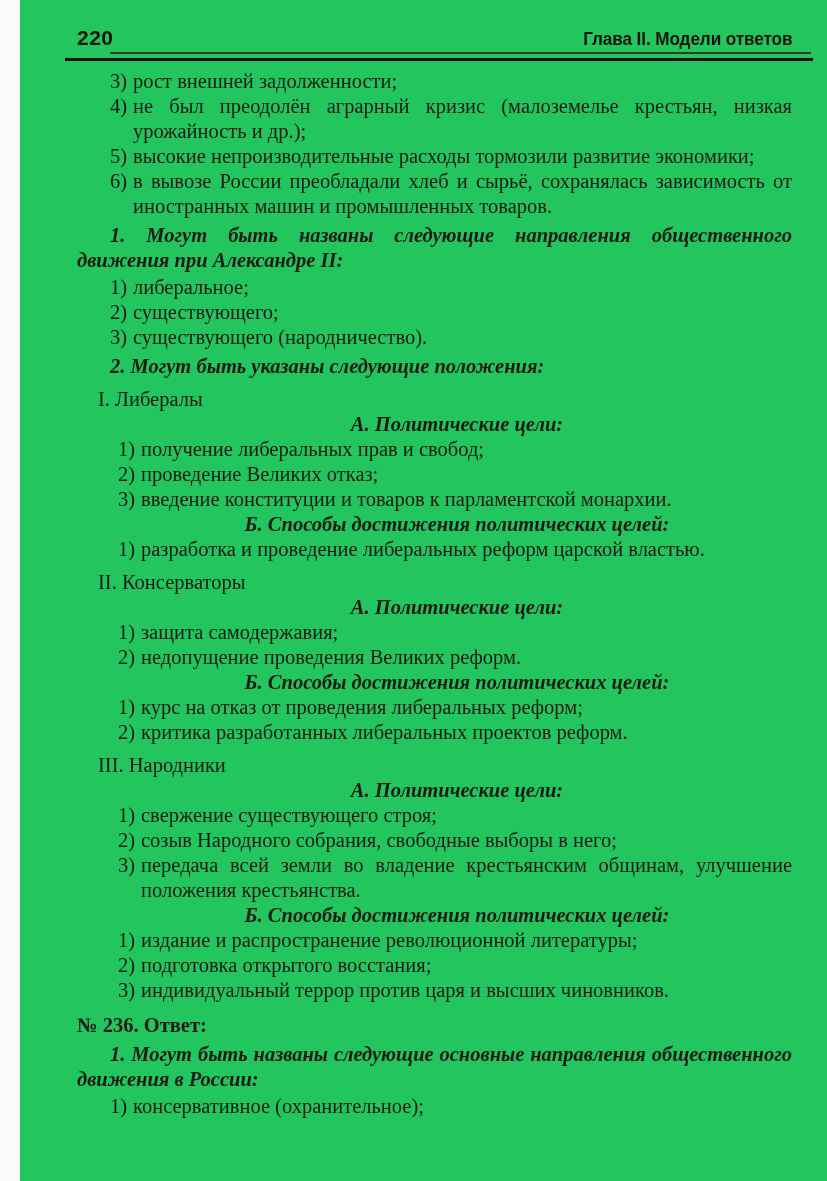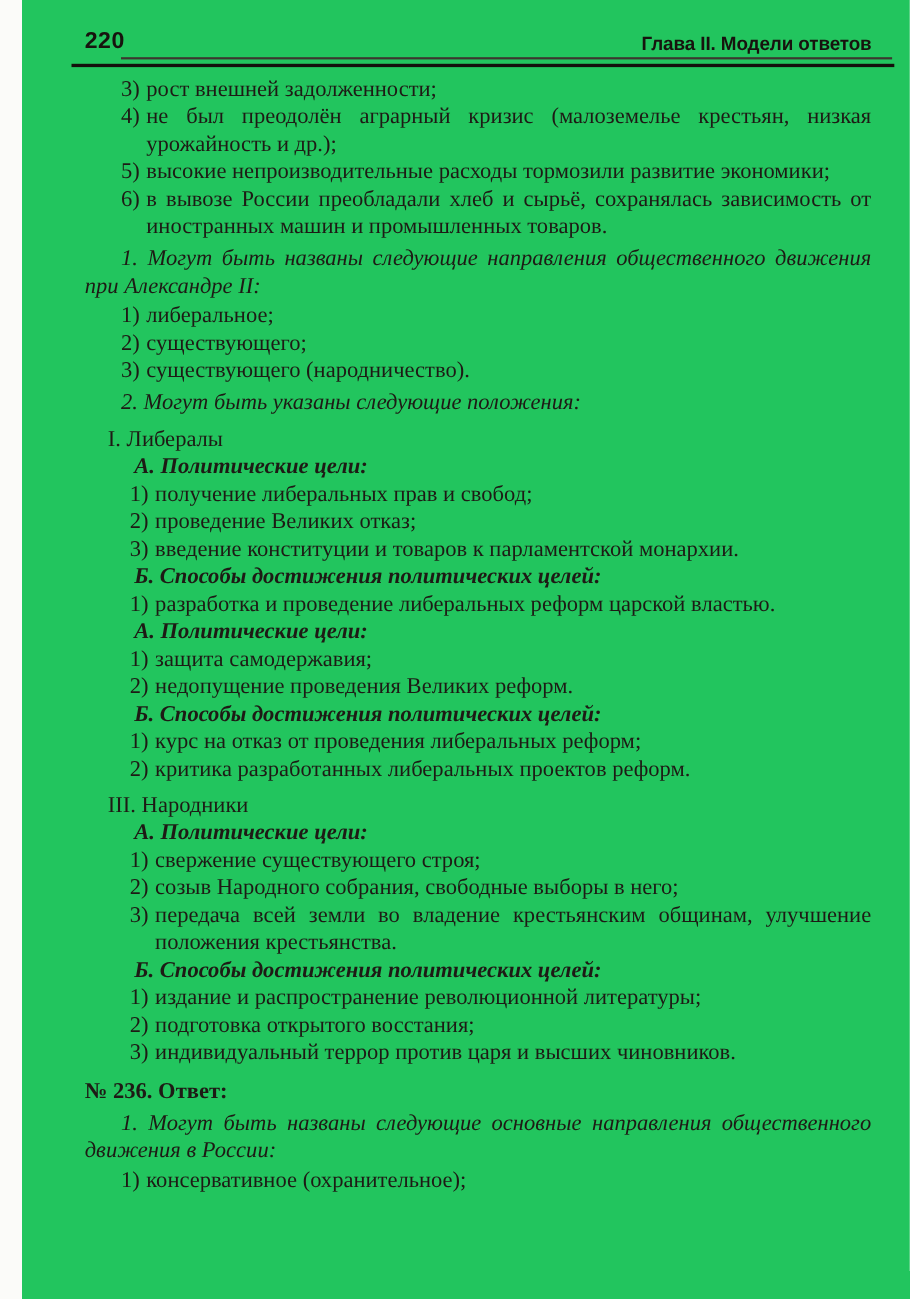--- a/index.html
+++ b/index.html
@@ -34,26 +34,26 @@
   }
   .numbered{display:flex;}
   .numbered .marker{flex:0 0 auto;}
   .numbered .txt{flex:1 1 auto;text-align:justify;}
   .l1{padding-left:33px;}
   .l1 .marker{width:23px;}
   .l2{padding-left:41px;}
   .l2 .marker{width:23px;}
   .answer{font-weight:700;margin-top:10px;}
   .lead{
-    font-weight:400;font-style:italic;
+    font-weight:700;font-style:italic;
     text-indent:33px;text-align:justify;
     margin-top:4px;margin-bottom:2px;
   }
   .roman{font-weight:400;padding-left:21px;margin-top:8px;}
-  .subhead{font-weight:700;font-style:italic;padding-left:45px;}
+  .subhead{font-weight:700;font-style:italic;padding-left:45px;text-align:center;}
 </style>
 </head>
 <body>
 
 <div class="page">
   <header class="pagehead">
     <span class="pagenum">220</span>
     <span class="runhead">Глава II. Модели ответов</span>
     <div class="rule-thin"></div>
     <div class="rule-thick"></div>
@@ -101,20 +101,21 @@
       </div>
       <div class="numbered l2">
         <span class="marker">3)</span>
         <span class="txt">введение конституции и товаров к парламентской монархии.</span>
       </div>
       <div class="subhead">Б. Способы достижения политических целей:</div>
       <div class="numbered l2">
         <span class="marker">1)</span>
         <span class="txt">разработка и проведение либеральных реформ царской властью.</span>
       </div>
+      <div class="roman">II. Консерваторы</div>
       <div class="subhead">А. Политические цели:</div>
       <div class="numbered l2">
         <span class="marker">1)</span>
         <span class="txt">защита самодержавия;</span>
       </div>
       <div class="numbered l2">
         <span class="marker">2)</span>
         <span class="txt">недопущение проведения Великих реформ.</span>
       </div>
       <div class="subhead">Б. Способы достижения политических целей:</div>

